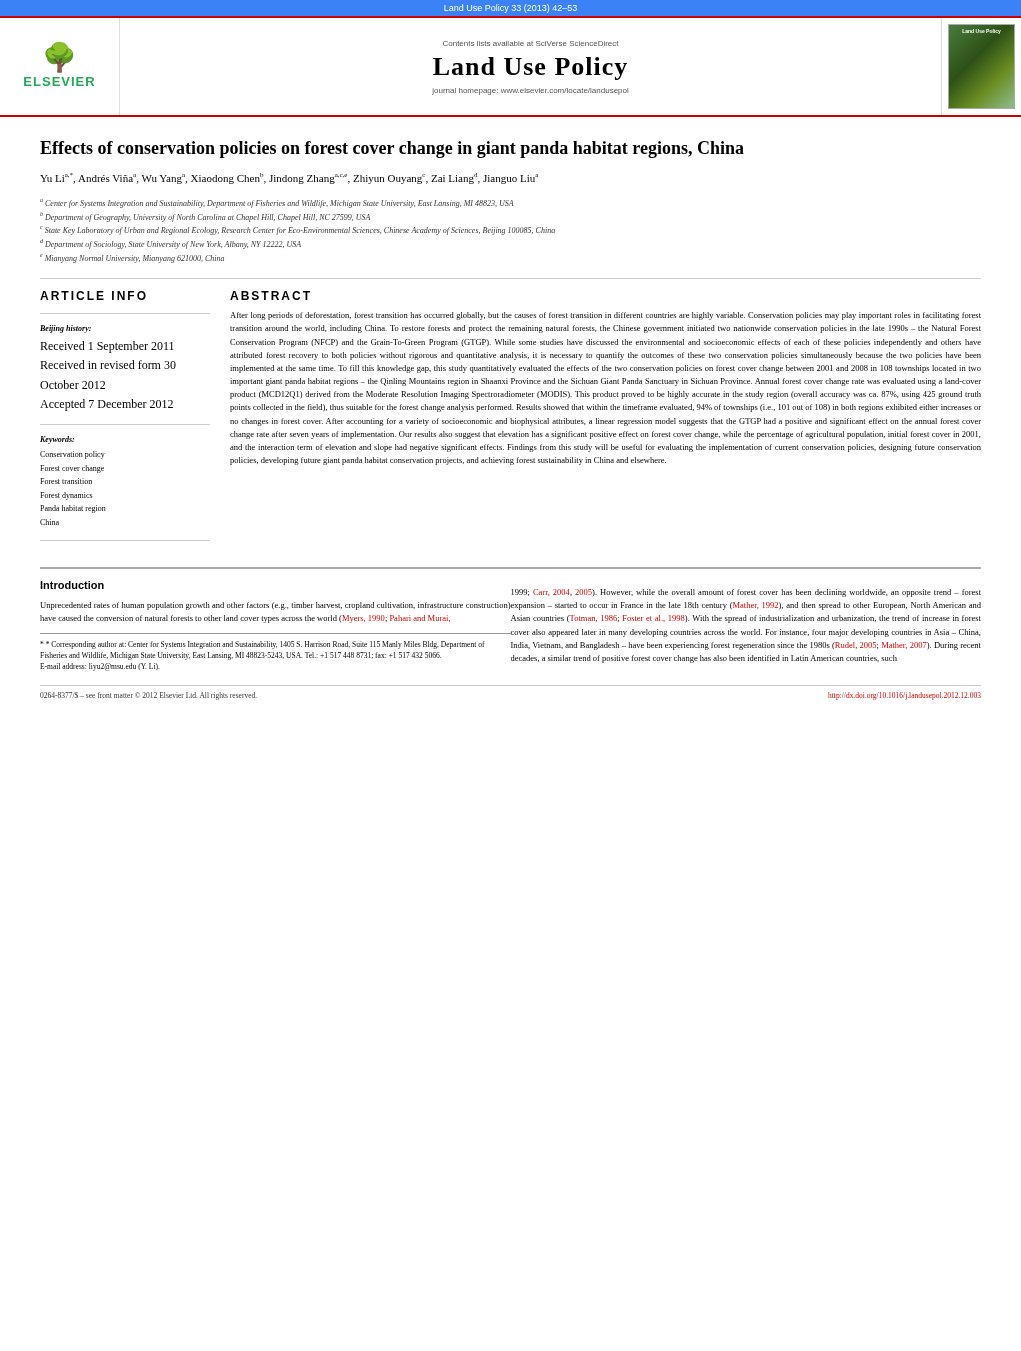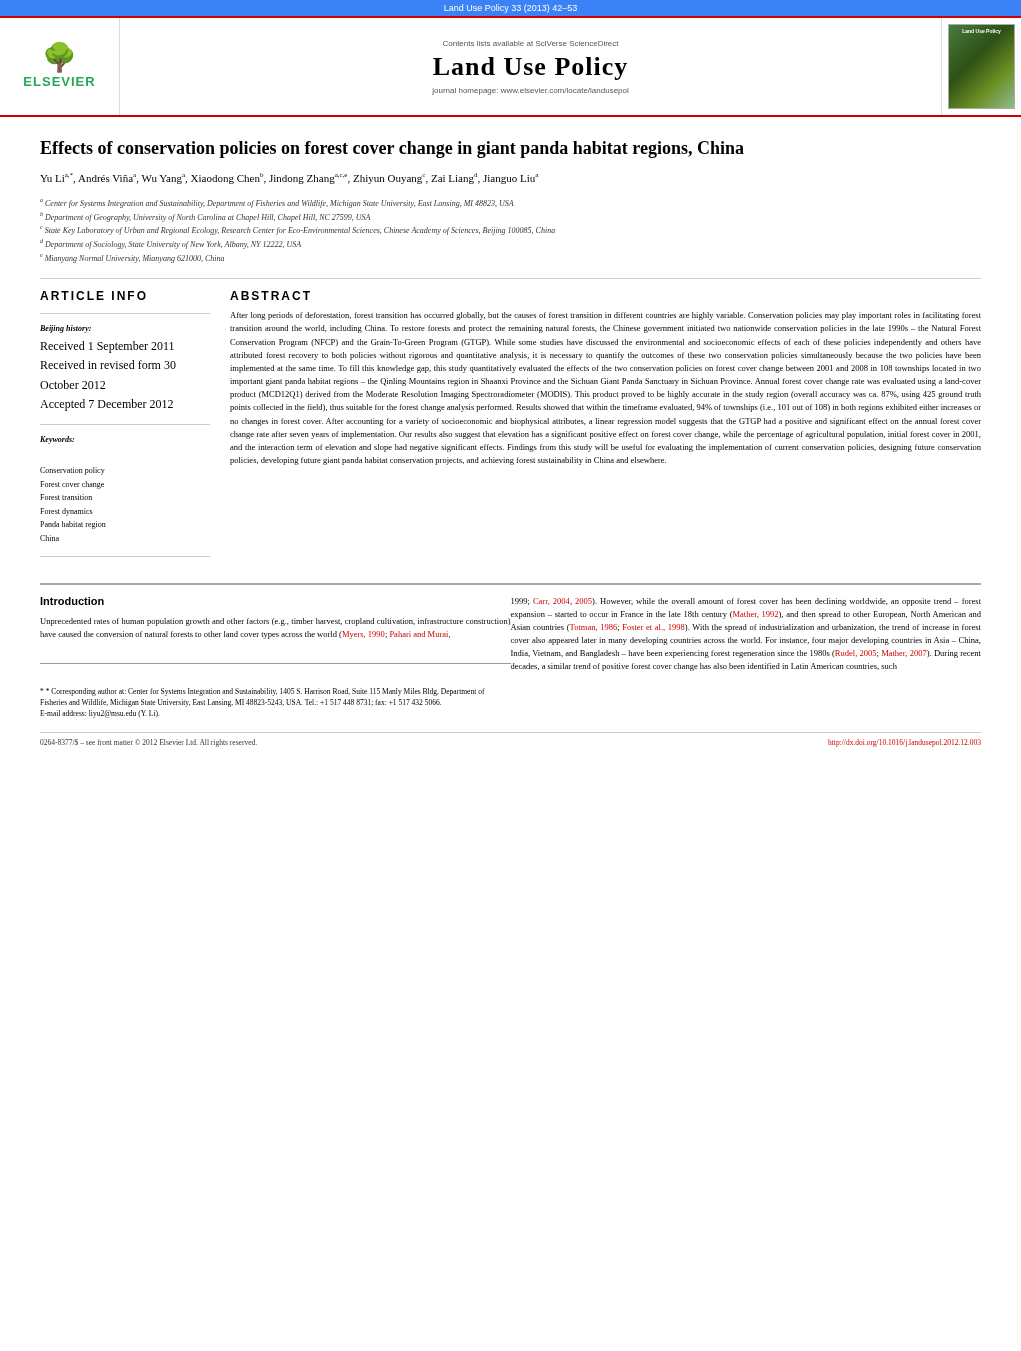--- a/index.html
+++ b/index.html
@@ -195,21 +195,21 @@
     .article-info-line {
       font-size: 12px;
       line-height: 1.6;
     }
 
     .keywords-label {
       font-size: 8px;
       font-style: italic;
       font-weight: bold;
       margin-top: 10px;
-      margin-bottom: 20px;
+      margin-bottom: 4px;
     }
     .keyword-item {
       font-size: 8px;
       line-height: 1.7;
     }
 
     .abstract-text {
       font-size: 8.5px;
       line-height: 1.55;
       text-align: justify;
@@ -224,20 +224,21 @@
 
     
     .bottom-divider {
       border: none;
       border-top: 2px solid #aaa;
       margin: 16px 0 10px 0;
     }
 
     .bottom-two-col {
       display: flex;
+      align-items: center;
     }
 
     .intro-col {
       flex: 1;
       font-size: 8.5px;
     }
 
     .intro-col-right {
       flex: 1;
       font-size: 8.5px;
@@ -256,22 +257,22 @@
       text-align: justify;
     }
     .intro-text a {
       color: #c00;
       text-decoration: none;
     }
 
     
     .footnote-area {
       border-top: 1px solid #999;
-      margin-top: 22px;
-      padding-top: 22px;
+      margin-top: 8px;
+      padding-top: 5px;
       font-size: 7.5px;
       line-height: 1.5;
     }
 
     
     .bottom-bar {
       margin-top: 12px;
       border-top: 1px solid #ccc;
       padding-top: 5px;
       display: flex;

